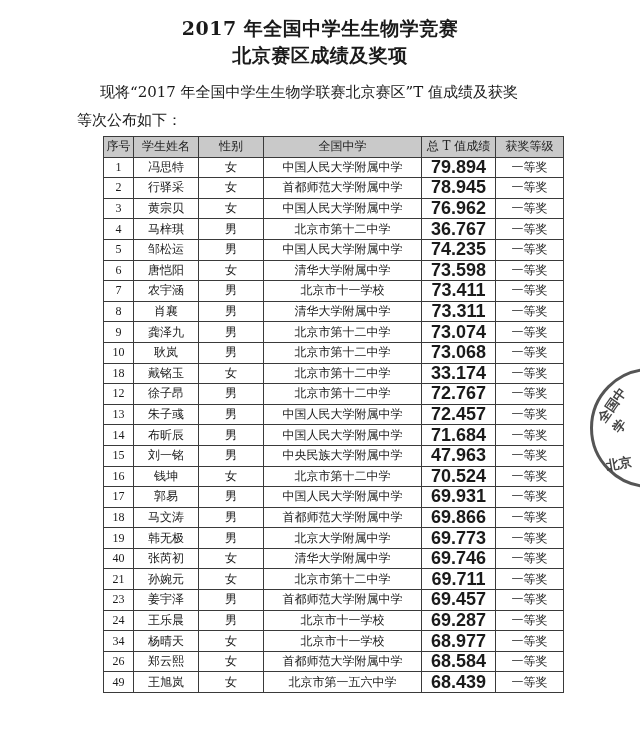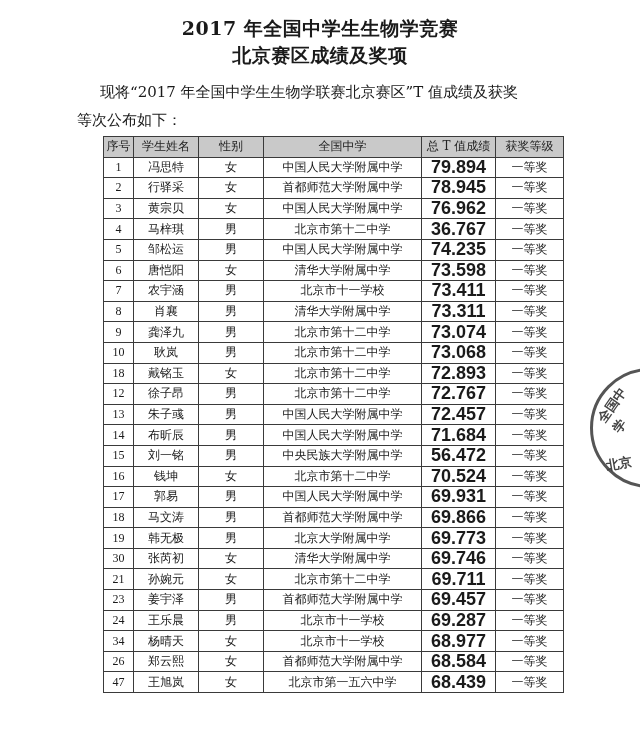--- a/index.html
+++ b/index.html
@@ -197,21 +197,21 @@
         <td>男</td>
         <td>北京市第十二中学</td>
         <td class="score">73.068</td>
         <td>一等奖</td>
       </tr>
       <tr>
         <td class="idx">18</td>
         <td>戴铭玉</td>
         <td>女</td>
         <td>北京市第十二中学</td>
-        <td class="score">72.893</td>
+        <td class="score">33.174</td>
         <td>一等奖</td>
       </tr>
       <tr>
         <td class="idx">12</td>
         <td>徐子昂</td>
         <td>男</td>
         <td>北京市第十二中学</td>
         <td class="score">72.767</td>
         <td>一等奖</td>
       </tr>
@@ -229,21 +229,21 @@
         <td>男</td>
         <td>中国人民大学附属中学</td>
         <td class="score">71.684</td>
         <td>一等奖</td>
       </tr>
       <tr>
         <td class="idx">15</td>
         <td>刘一铭</td>
         <td>男</td>
         <td>中央民族大学附属中学</td>
-        <td class="score">56.472</td>
+        <td class="score">47.963</td>
         <td>一等奖</td>
       </tr>
       <tr>
         <td class="idx">16</td>
         <td>钱坤</td>
         <td>女</td>
         <td>北京市第十二中学</td>
         <td class="score">70.524</td>
         <td>一等奖</td>
       </tr>
@@ -265,21 +265,21 @@
       </tr>
       <tr>
         <td class="idx">19</td>
         <td>韩无极</td>
         <td>男</td>
         <td>北京大学附属中学</td>
         <td class="score">69.773</td>
         <td>一等奖</td>
       </tr>
       <tr>
-        <td class="idx">30</td>
+        <td class="idx">40</td>
         <td>张芮初</td>
         <td>女</td>
         <td>清华大学附属中学</td>
         <td class="score">69.746</td>
         <td>一等奖</td>
       </tr>
       <tr>
         <td class="idx">21</td>
         <td>孙婉元</td>
         <td>女</td>
@@ -313,21 +313,21 @@
       </tr>
       <tr>
         <td class="idx">26</td>
         <td>郑云熙</td>
         <td>女</td>
         <td>首都师范大学附属中学</td>
         <td class="score">68.584</td>
         <td>一等奖</td>
       </tr>
       <tr>
-        <td class="idx">47</td>
+        <td class="idx">49</td>
         <td>王旭岚</td>
         <td>女</td>
         <td>北京市第一五六中学</td>
         <td class="score">68.439</td>
         <td>一等奖</td>
       </tr>
     </tbody>
 </table>
 
 <div class="stamp"></div>

